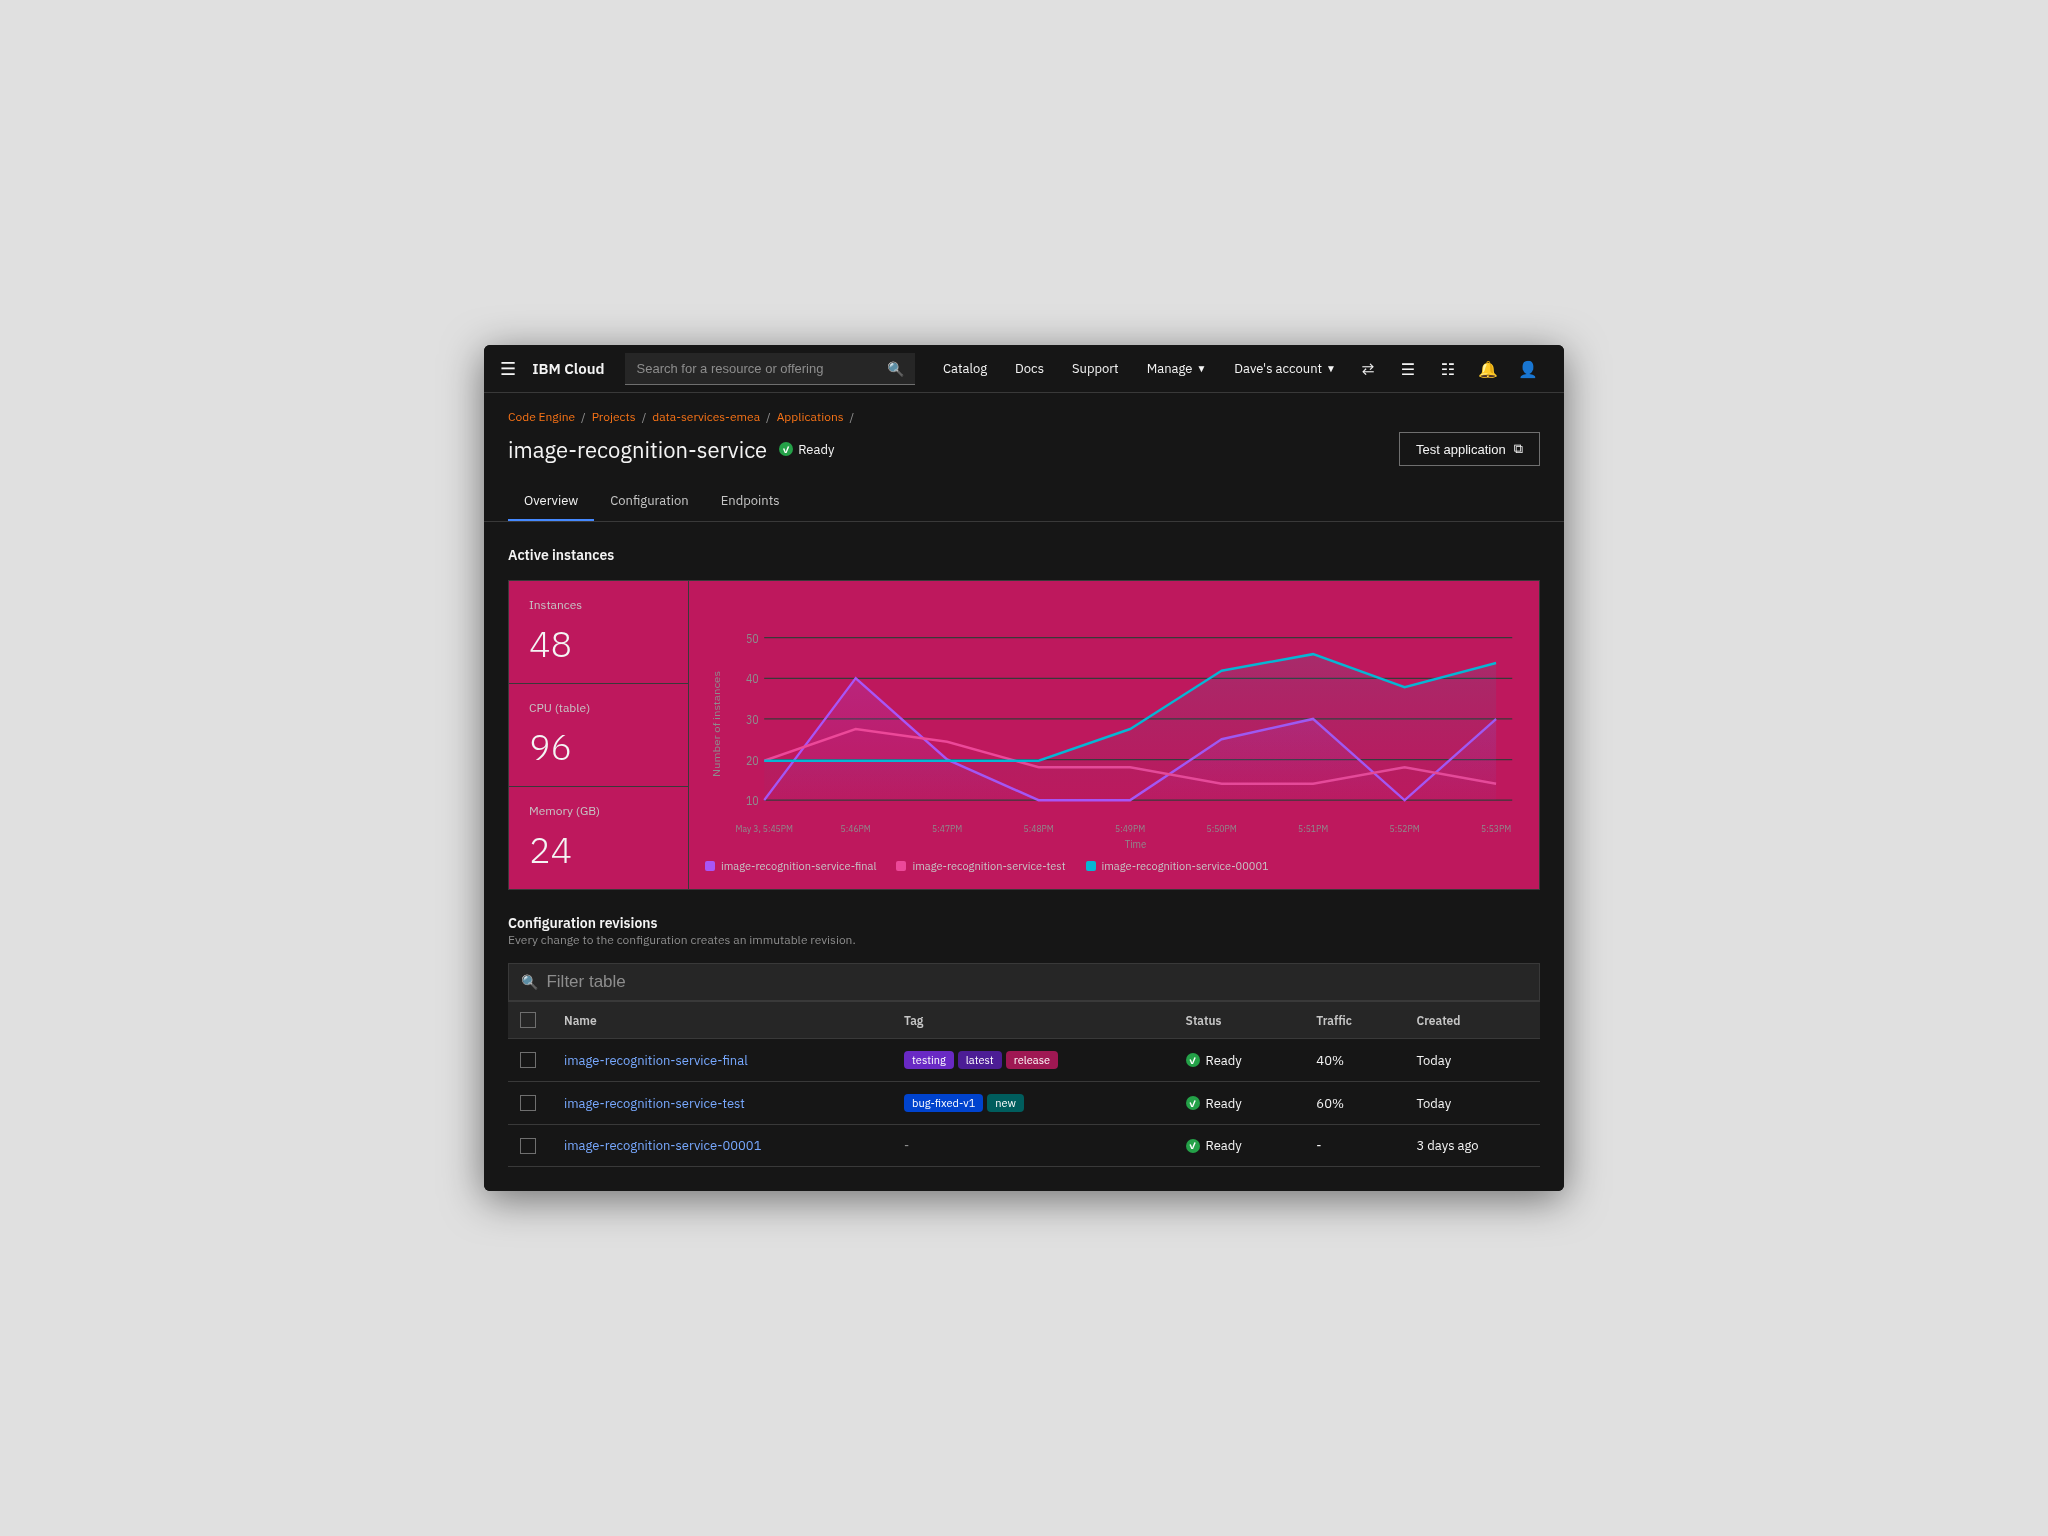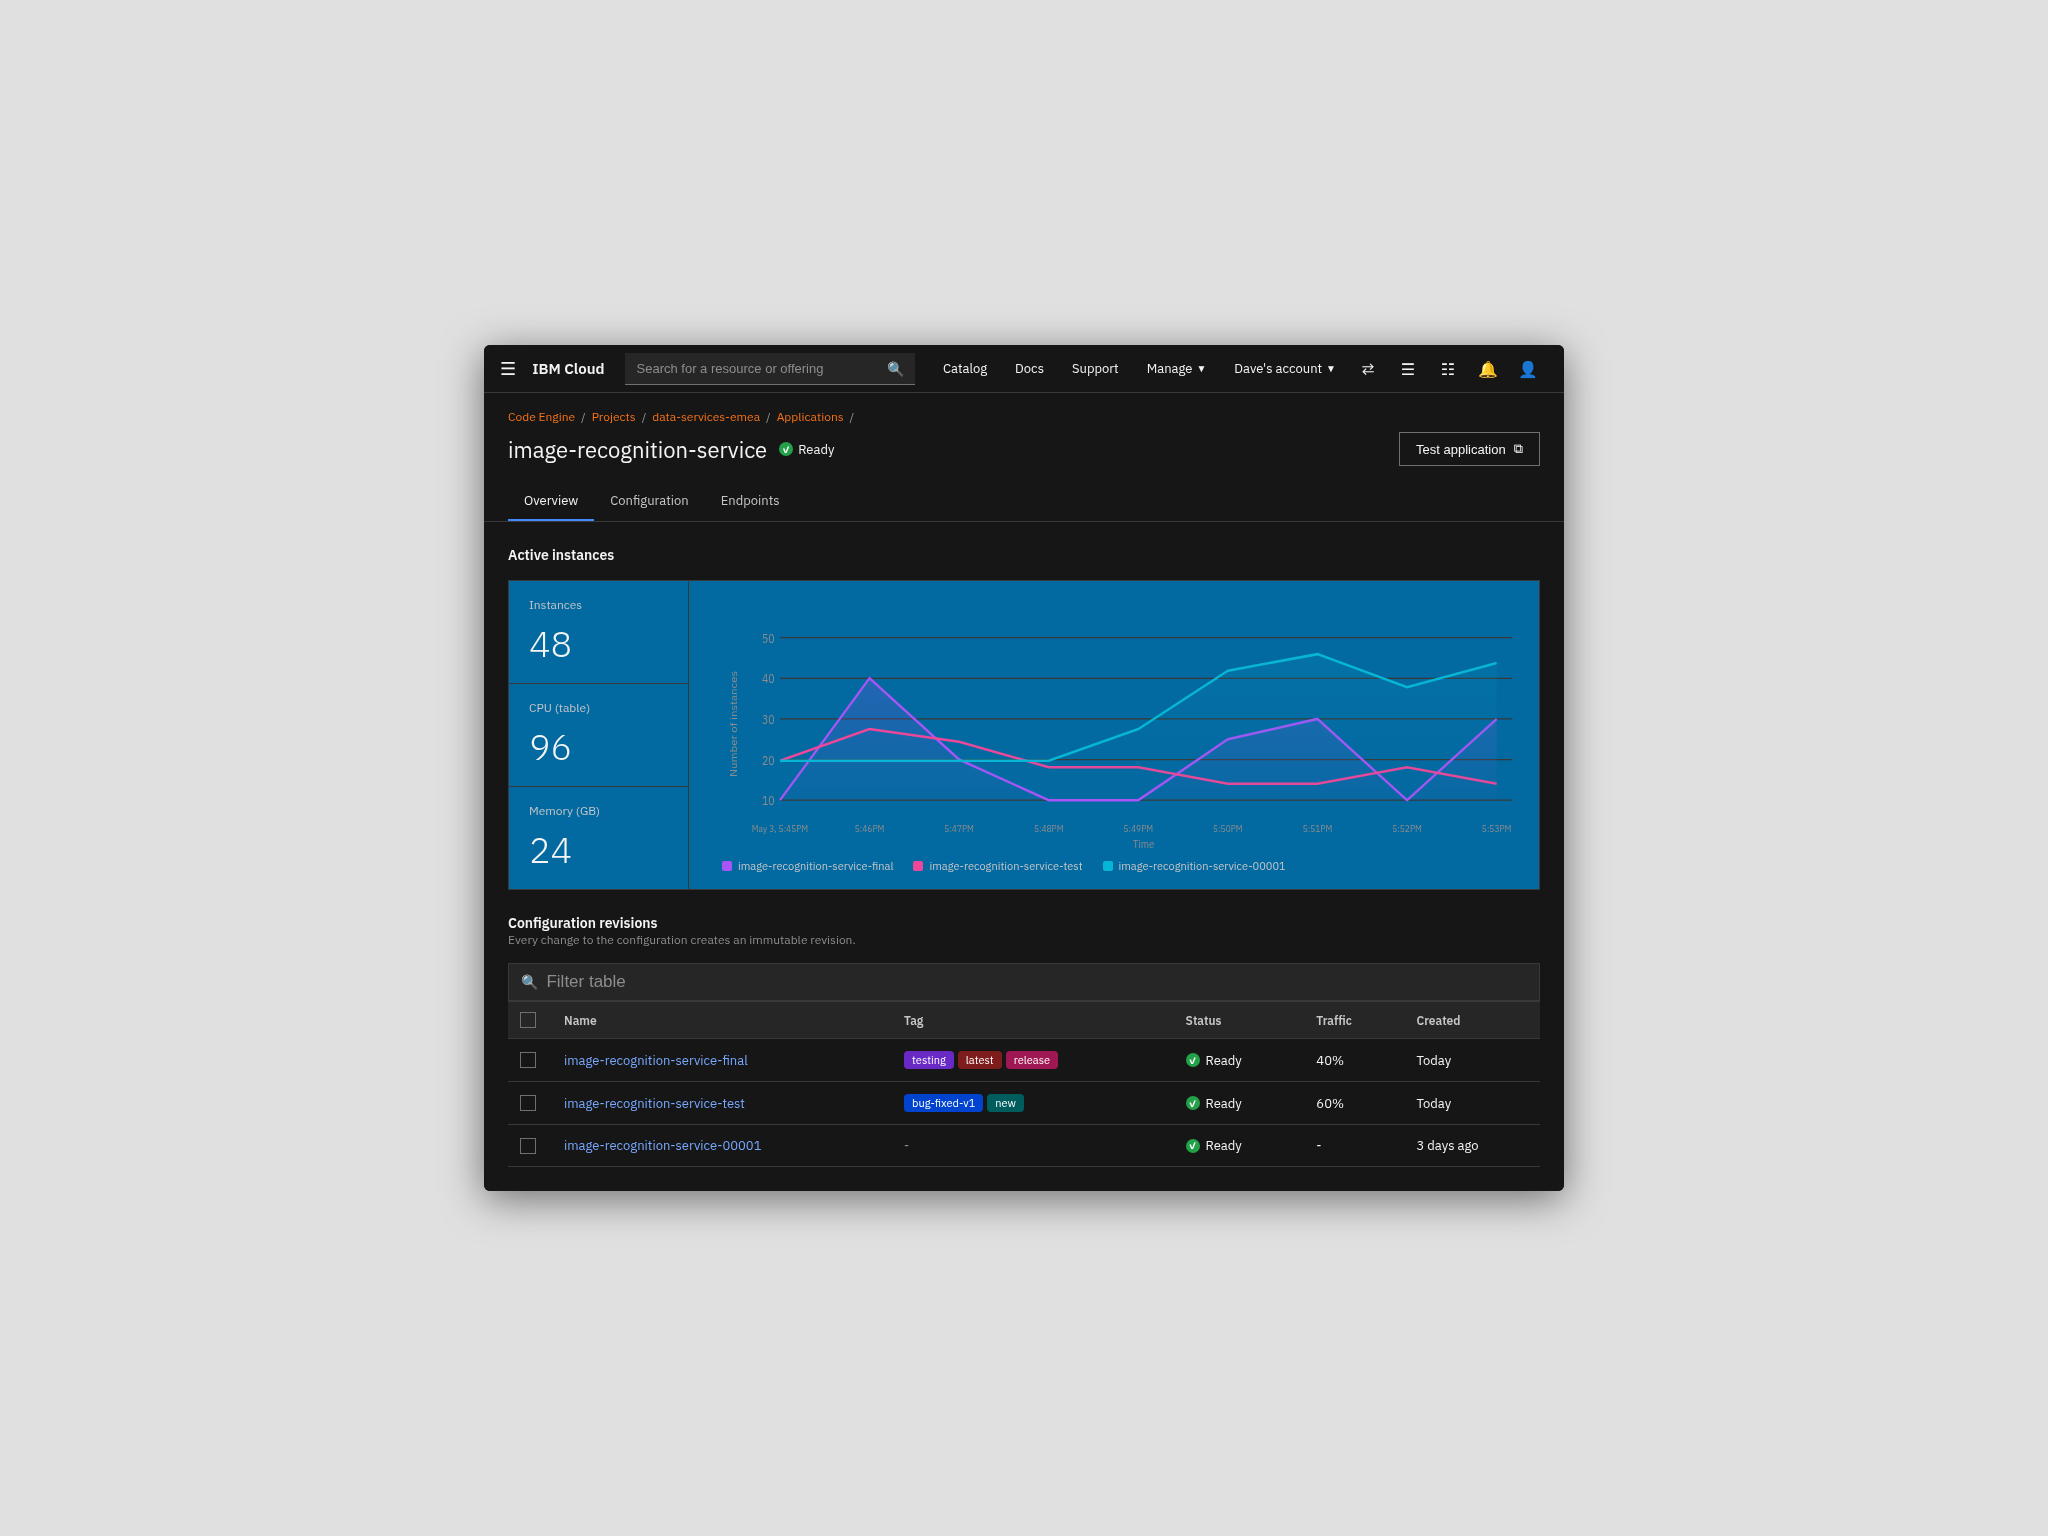--- a/index.html
+++ b/index.html
@@ -199,22 +199,22 @@
 
     
     .section-title {
       color: #f4f4f4;
       font-size: 14px;
       font-weight: 600;
       margin-bottom: 16px;
     }
     .instances-panel {
       display: flex;
-      gap: 17px;
-      background: #0369a1;
+      gap: 0;
+      background: #be185d;
       border: 1px solid #393939;
       margin-bottom: 24px;
     }
     .metrics-col {
       display: flex;
       flex-direction: column;
       min-width: 180px;
       border-right: 1px solid #393939;
     }
     .metric-card {
@@ -336,21 +336,21 @@
       cursor: pointer;
     }
     .tag {
       display: inline-block;
       padding: 2px 8px;
       border-radius: 4px;
       font-size: 11px;
       margin-right: 4px;
     }
     .tag-purple { background: #6929c4; color: #fff; }
-    .tag-cyan { background: #7f1d1d; color: #fff; }
+    .tag-cyan { background: #4c1d95; color: #fff; }
     .tag-magenta { background: #9f1853; color: #fff; }
     .tag-blue { background: #0043ce; color: #fff; }
     .tag-teal { background: #005d5d; color: #fff; }
     .status-cell {
       display: flex;
       align-items: center;
       gap: 6px;
     }
     .status-ok {
       width: 14px;

